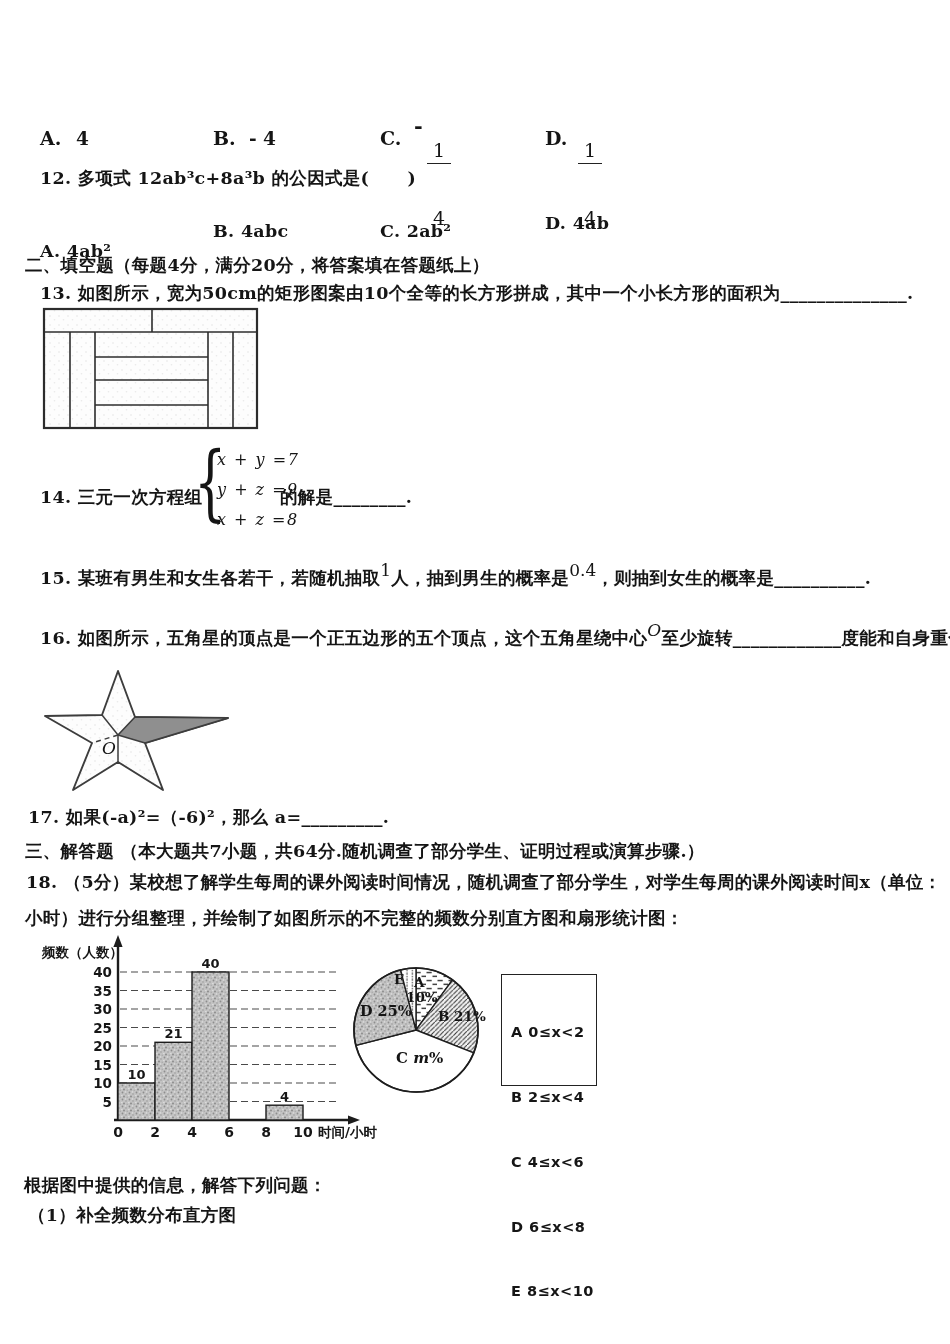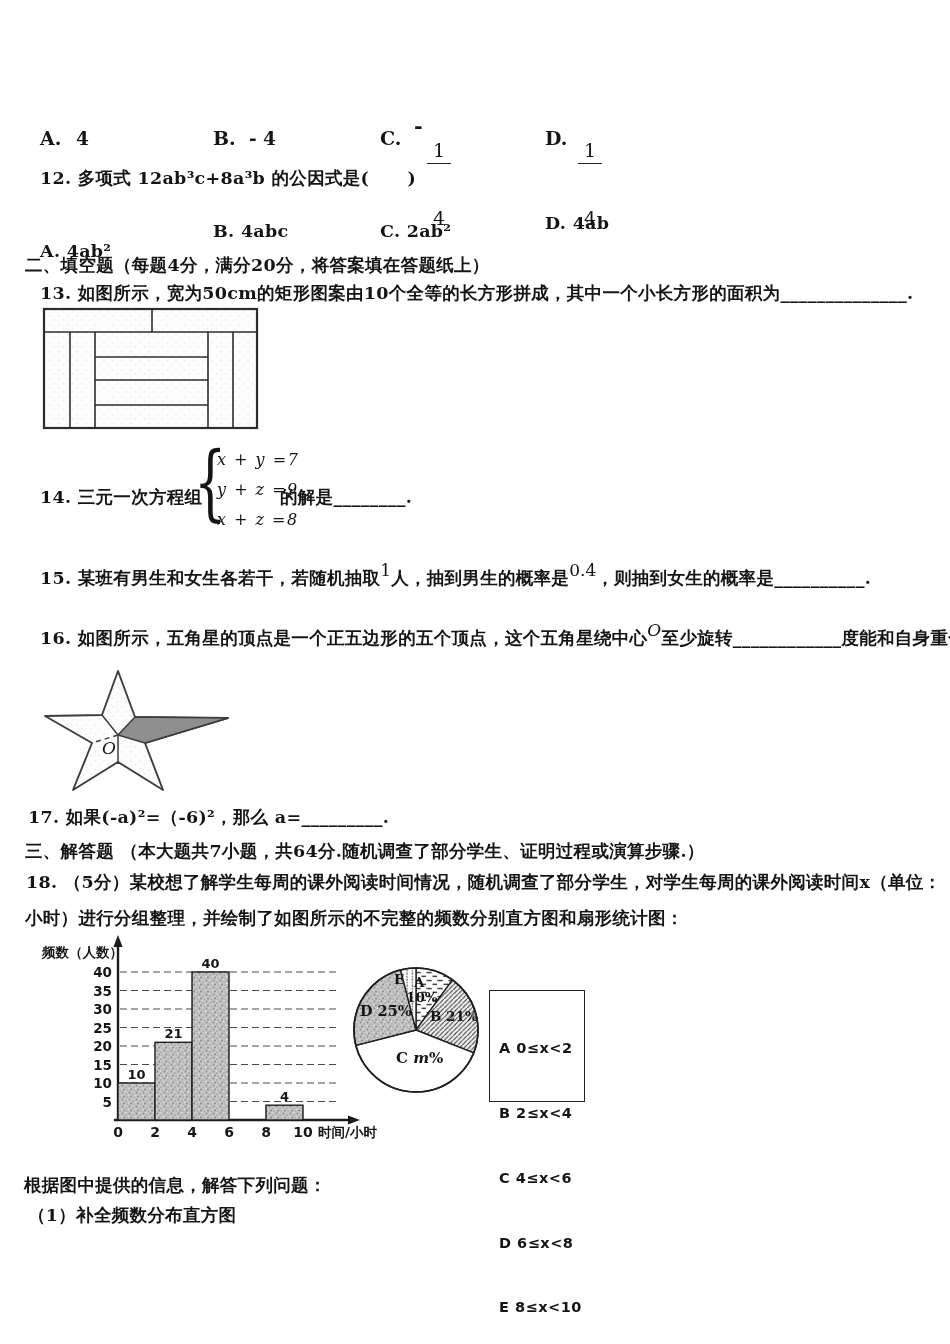--- a/index.html
+++ b/index.html
@@ -177,25 +177,25 @@
     <path d="M 386 100 L 422.4426856421333 49.840946348753256 A 62 62 0 0 1 443.6461421250716 122.82372226645002 Z" fill="url(#hatch)" stroke="#1e1e1e" stroke-width="1.4" stroke-linejoin="round"></path>
     <path d="M 386 100 L 443.6461421250716 122.82372226645002 A 62 62 0 0 1 325.9478440100249 115.41877300422102 Z" fill="#ffffff" stroke="#1e1e1e" stroke-width="1.4" stroke-linejoin="round"></path>
     <path d="M 386 100 L 325.9478440100249 115.41877300422102 A 62 62 0 0 1 370.581226995779 39.94784401002488 Z" fill="url(#speckle)" stroke="#1e1e1e" stroke-width="1.4" stroke-linejoin="round"></path>
     <path d="M 386 100 L 370.581226995779 39.94784401002488 A 62 62 0 0 1 386 38 Z" fill="url(#vdots)" stroke="#1e1e1e" stroke-width="1.4" stroke-linejoin="round"></path>
     <circle cx="386" cy="100" r="62" fill="none" stroke="#1e1e1e" stroke-width="1.7"></circle>
   </svg>
 
 <div class="abs pielabel" style="left:394px;top:972px;">E</div>
 <div class="abs pielabel" style="left:414px;top:975px;">A</div>
 <div class="abs pielabel" style="left:406px;top:990px;">10%</div>
-<div class="abs pielabel" style="left:430px;top:1009px;">B 21%</div>
+<div class="abs pielabel" style="left:430px;top:1009px;padding-left:8px;">B 21%</div>
 <div class="abs pielabel" style="left:360px;top:1003px;font-size:14.5px;">D 25%</div>
 <div class="abs pielabel" style="left:396px;top:1050px;font-size:15px;"><span>C </span><span style="font-style:italic;">m</span><span>%</span></div>
 
-<div class="abs legend" style="left:489px;top:974px;width:96px;height:112px;margin-top:16px;">
+<div class="abs legend" style="left:501px;top:974px;width:96px;height:112px;">
   <div>A 0≤x&lt;2</div>
   <div>B 2≤x&lt;4</div>
   <div>C 4≤x&lt;6</div>
   <div>D 6≤x&lt;8</div>
   <div>E 8≤x&lt;10</div>
 </div>
 
 <div class="abs cjk" style="left:24px;top:1175px;">根据图中提供的信息，解答下列问题：</div>
 <div class="abs cjk" style="left:28px;top:1205px;">（1）补全频数分布直方图</div>
 

